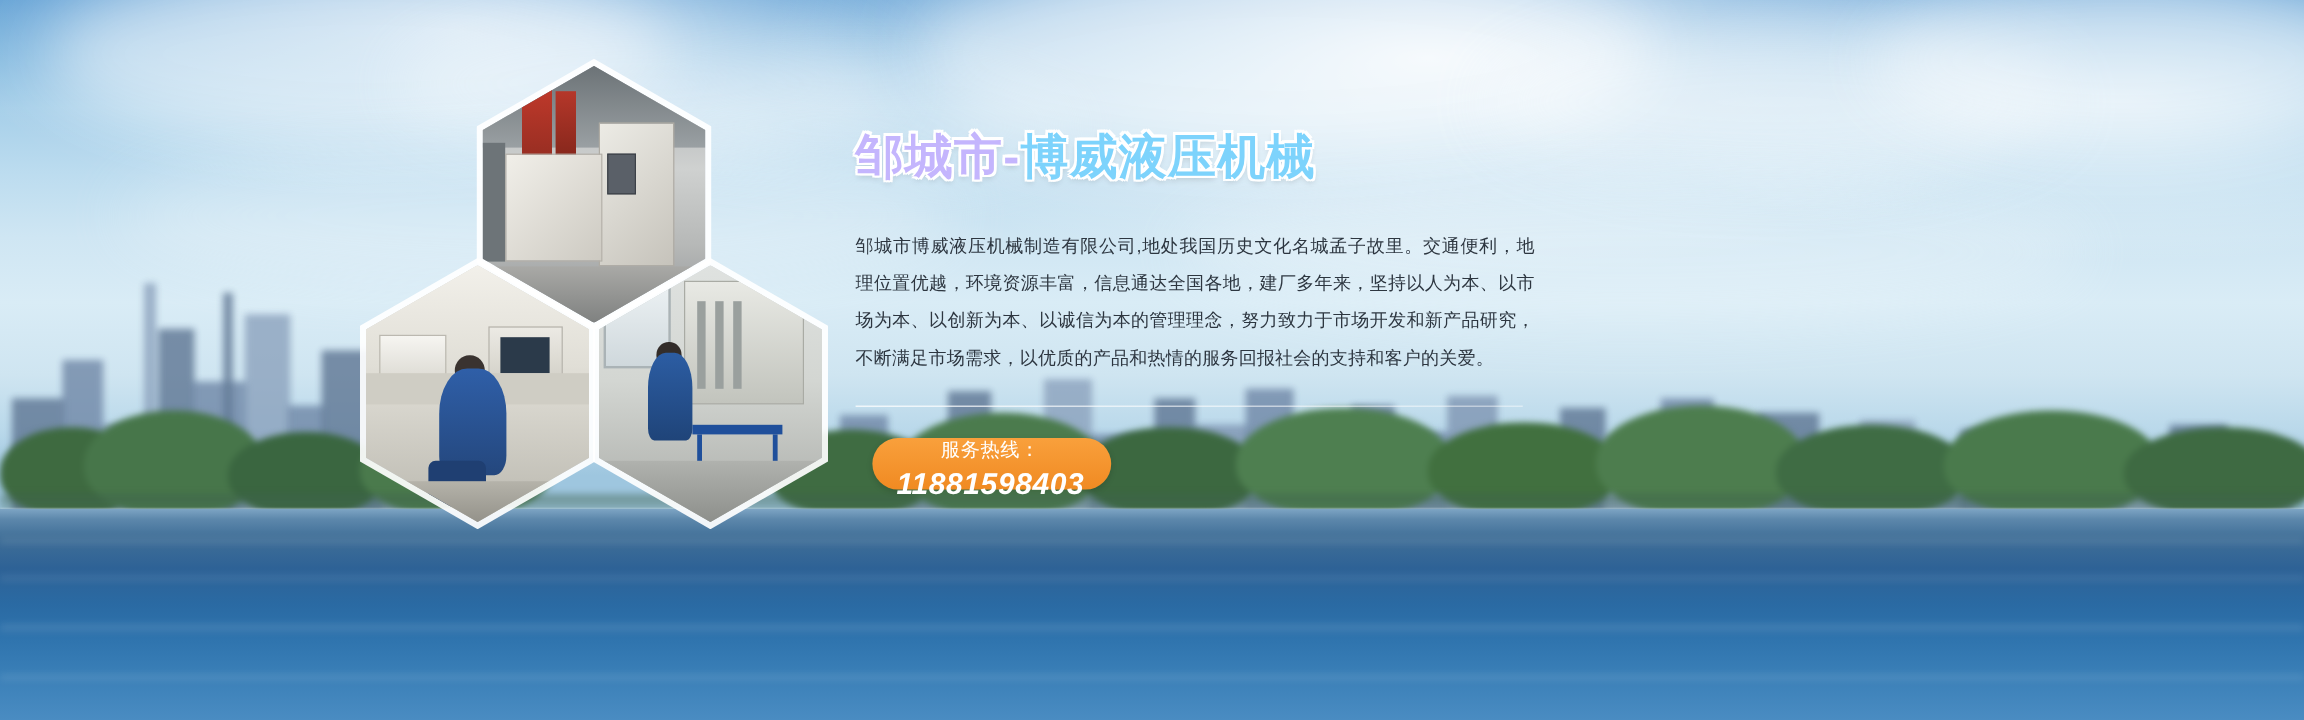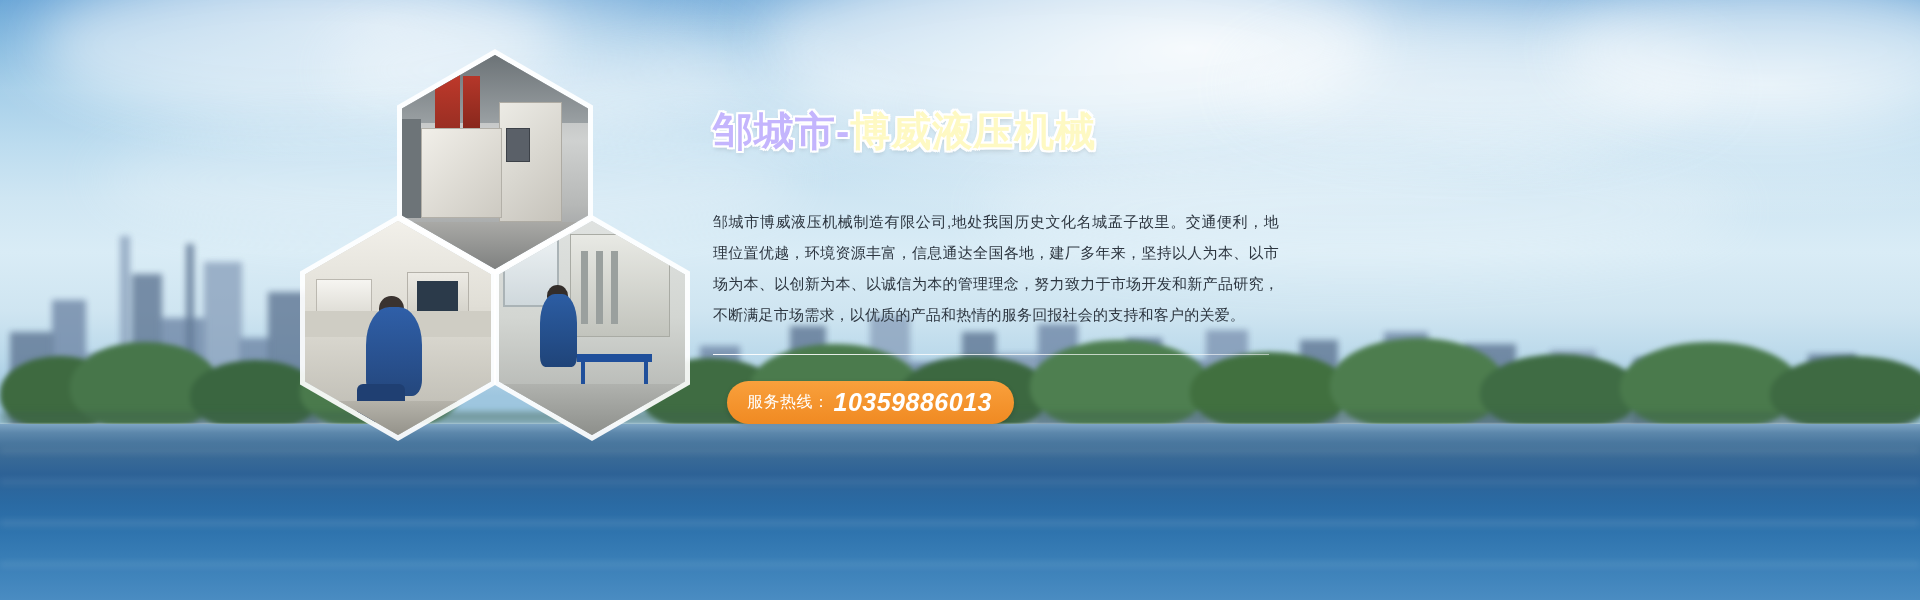--- a/index.html
+++ b/index.html
@@ -181,24 +181,24 @@
     line-height:1.15;
     white-space:nowrap;
     text-shadow:
       -2px -2px 0 #fff,  2px -2px 0 #fff,
       -2px  2px 0 #fff,  2px  2px 0 #fff,
       -2px  0   0 #fff,  2px  0   0 #fff,
        0   -2px 0 #fff,  0    2px 0 #fff,
        0 3px 5px rgba(0,0,0,.18);
   }
   .title .blue { color:#c4b5fd; }
-  .title .red  { color:#fef9c3; }
+  .title .red  { color:#7dd3fc; }
 
   .desc {
-    margin-top:52px;
+    margin-top:36px;
     width:566px;
     font-size:15px;
     line-height:31px;
     color:#2d3640;
     text-align:justify;
     letter-spacing:.2px;
   }
 
   .divider {
     margin-top:24px;
@@ -211,20 +211,21 @@
     margin-left:14px;
     display:inline-flex;
     align-items:center;
     gap:4px;
     height:43px;
     padding:0 22px 0 20px;
     border-radius:22px;
     background:linear-gradient(to bottom,#f9a03c,#f08a22);
     box-shadow:0 2px 5px rgba(0,0,0,.15);
     white-space:nowrap;
+    flex-direction:column;
   }
   .hotline .lbl {
     color:#ffffff;
     font-size:16px;
     letter-spacing:.5px;
   }
   .hotline .num {
     color:#ffffff;
     font-size:25px;
     font-weight:bold;
@@ -369,18 +370,18 @@
   <div class="panel-text">
 
     <div class="title"><span class="blue">邹城市-</span><span class="red">博威液压机械</span></div>
 
     <div class="desc">邹城市博威液压机械制造有限公司,地处我国历史文化名城孟子故里。交通便利，地理位置优越，环境资源丰富，信息通达全国各地，建厂多年来，坚持以人为本、以市场为本、以创新为本、以诚信为本的管理理念，努力致力于市场开发和新产品研究，不断满足市场需求，以优质的产品和热情的服务回报社会的支持和客户的关爱。</div>
 
     <div class="divider"></div>
 
     <div class="hotline">
       <span class="lbl">服务热线：</span>
-      <span class="num">10359886013</span>
+      <span class="num">11881598403</span>
     </div>
 
   </div>
 
 </div>
 
 </body></html>

